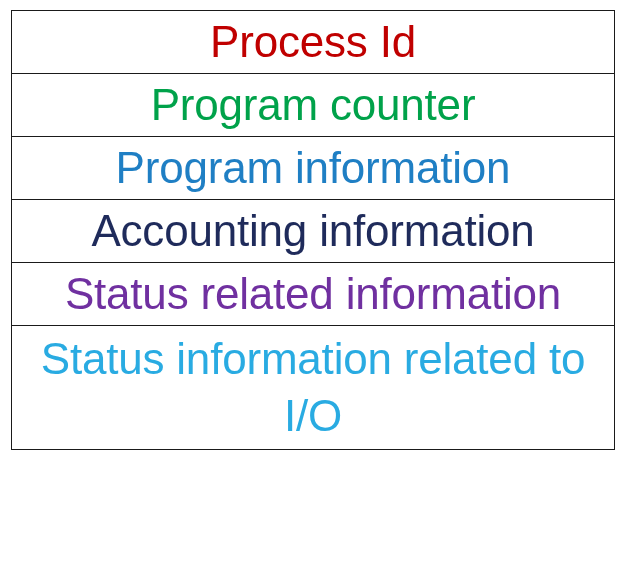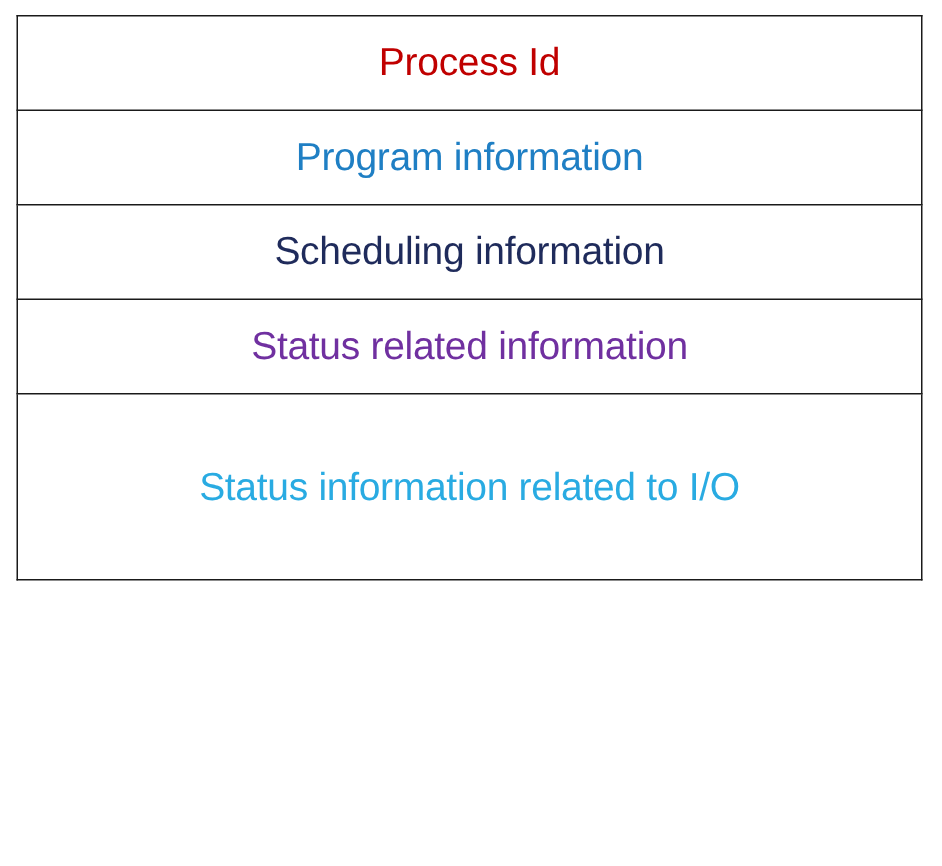--- a/index.html
+++ b/index.html
@@ -29,21 +29,21 @@
     width: 604px;
     border-collapse: collapse;
     table-layout: fixed;
     background: #ffffff;
   }
   table.pcb-table td {
     border: 1.6px solid #1a1a1a;
     text-align: center;
     vertical-align: middle;
     padding: 0 4px;
-    font-size: 26px;
+    font-size: 44px;
     line-height: 1.28;
     font-weight: 400;
     letter-spacing: -0.2px;
     white-space: normal;
     background: #ffffff;
   }
   tr.row-single td {
     height: 62px;
   }
   tr.row-double td {
@@ -53,24 +53,27 @@
 </head>
 <body>
 
 <div id="pcb-figure">
   <table class="pcb-table">
     <tbody>
       <tr class="row-single">
         <td style="color: rgb(192, 0, 0);">Process Id</td>
       </tr>
       <tr class="row-single">
+        <td style="color: rgb(0, 162, 74);">Program counter</td>
+      </tr>
+      <tr class="row-single">
         <td style="color: rgb(31, 127, 196);">Program information</td>
       </tr>
       <tr class="row-single">
-        <td style="color: rgb(31, 43, 91);">Scheduling information</td>
+        <td style="color: rgb(31, 43, 91);">Accounting information</td>
       </tr>
       <tr class="row-single">
         <td style="color: rgb(112, 48, 160);">Status related information</td>
       </tr>
       <tr class="row-double">
         <td style="color: rgb(41, 171, 226);">Status information related to I/O</td>
       </tr>
     </tbody>
   </table>
 </div>

